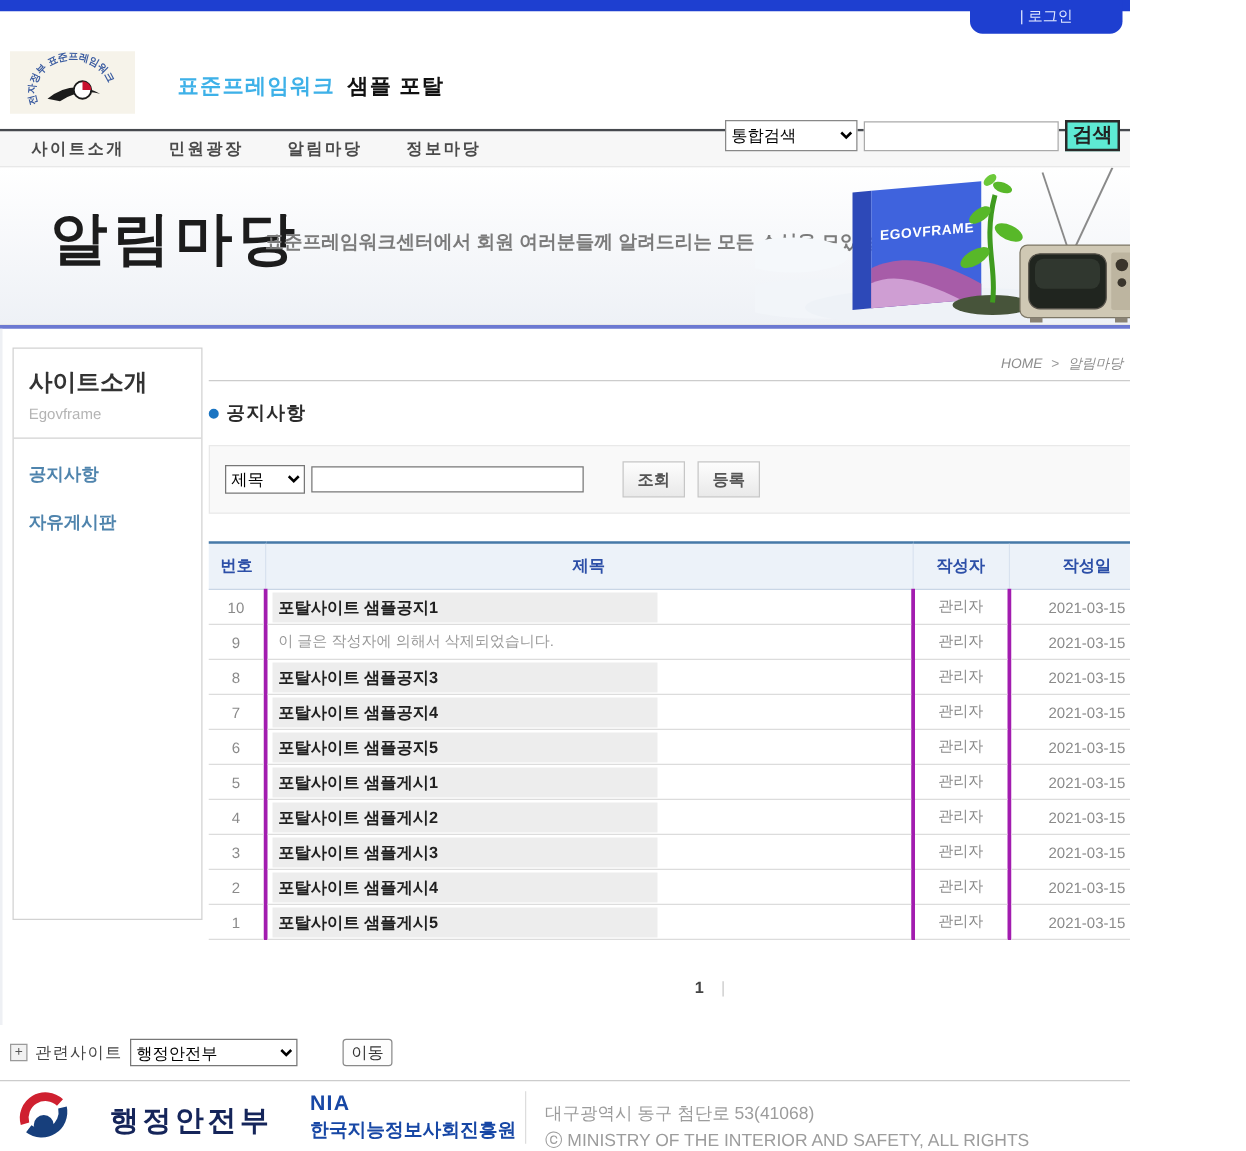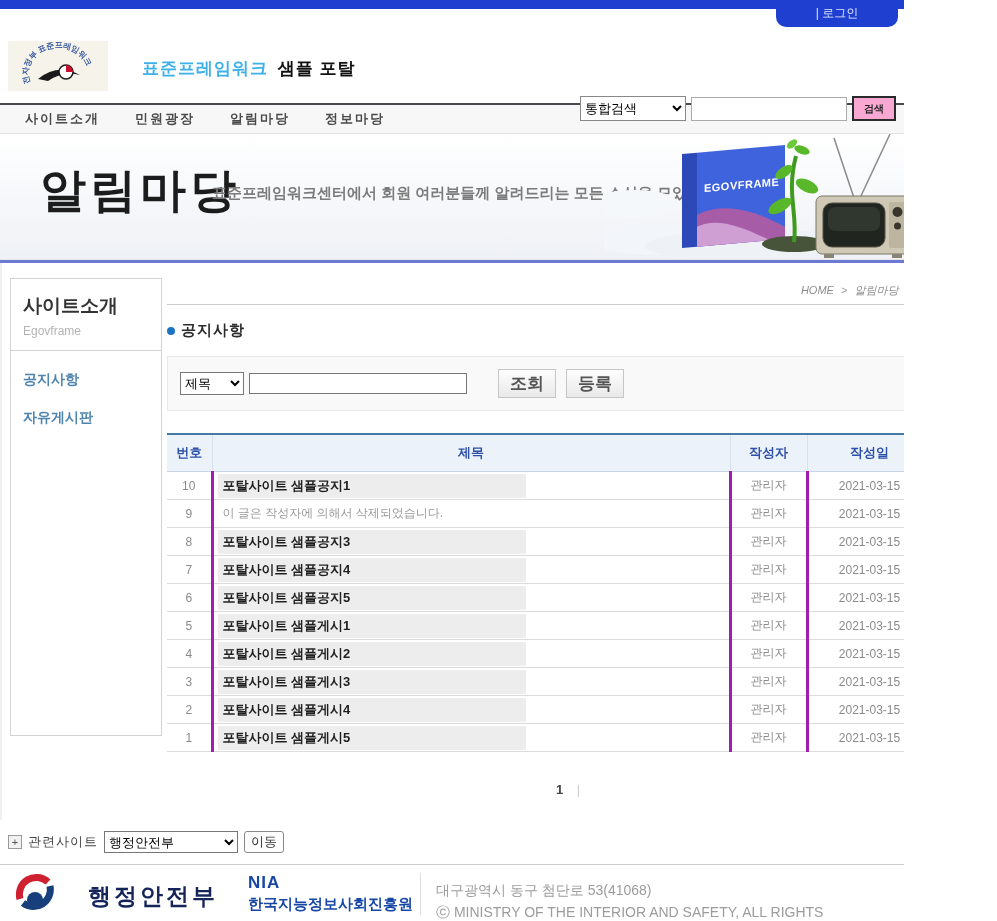--- a/index.html
+++ b/index.html
@@ -14,22 +14,22 @@
 
   
   .header { height:94px; position:relative; background:#fff; }
   .logo-box { position:absolute; left:8px; top:32px; width:100px; height:50px; background:#f6f3ea; }
   .site-title { position:absolute; left:122px; top:48px; font-size:17px; font-weight:bold; letter-spacing:1px;margin-left:20px; }
   .site-title .accent { color:#3eb1e8; }
   .site-title .rest { color:#111; margin-left:4px; }
   .header-search { position:absolute; right:8px; top:63px; display:flex; align-items:center; gap:5px;margin-top:24px; }
   .header-search select { width:106px; height:25px; font-size:13px; border:1px solid #888; background:#fff; }
   .header-search input { width:156px; height:24px; border:1px solid #aaa; font-size:13px; padding:0 4px; }
-  .btn-search { width:44px; height:25px; background:#f9a8d4; border:2px solid #2a2a2a; font-weight:bold;
-    font-size:10px; color:#222; cursor:pointer; }
+  .btn-search { width:44px; height:25px; background:#5eead4; border:2px solid #2a2a2a; font-weight:bold;
+    font-size:16px; color:#222; cursor:pointer; }
 
   
   .nav { border-top:2px solid #46494e; background:#f7f7f7; border-bottom:1px solid #e4e4e4;
     height:31px; display:flex; align-items:center; padding-left:25px; gap:35px; }
   .nav-item { font-size:13px; font-weight:bold; color:#4a4a4a; letter-spacing:2px; cursor:pointer; }
 
   
   .banner { height:126px; position:relative; background:linear-gradient(#ffffff,#eef1f6); border-bottom:1px solid #e6e6e6; overflow:hidden; }
   .banner-title { position:absolute; left:40px; top:26px; font-size:46px; font-weight:bold; color:#1c1c1c; letter-spacing:4px; }
   .banner-sub { position:absolute; left:212px; top:50px; font-size:15px; font-weight:bold; color:#7b7b7b; }
@@ -58,21 +58,21 @@
 
   .section-head { margin-top:16px; display:flex; align-items:center; }
   .bullet { width:6px; height:6px; border:4px solid #1a74c2; background:#0c3a78; border-radius:50%; margin-right:6px; }
   .section-title { font-size:15px; font-weight:bold; color:#2b2b2b; letter-spacing:1px; }
 
   .search-panel { margin-top:16px; width:802px; height:55px; background:#f9f9f9; border:1px solid #e9e9e9;
     display:flex; align-items:center; padding-left:12px; }
   .search-panel select { width:64px; height:23px; font-size:13px; border:1px solid #777; background:#fff; }
   .search-panel input { width:218px; height:21px; border:1px solid #777; margin-left:5px; font-size:13px; padding:0 4px; }
   .btn-gray { margin-left:10px; min-width:42px; height:29px; padding:0 11px; border:1px solid #c6c6c6;
-    background:linear-gradient(#fdfdfd,#e9e9e9); font-weight:bold; font-size:17px; color:#555; cursor:pointer; }
+    background:linear-gradient(#fdfdfd,#e9e9e9); font-weight:bold; font-size:13px; color:#555; cursor:pointer; }
   .btn-gray.first { margin-left:31px; }
 
   table.notice { margin-top:22px; width:802px; border-collapse:collapse; }
   table.notice th { border-top:2px solid #4679a8; background:#ecf2f9; color:#2c4fa8; font-size:13px;
     font-weight:bold; height:30px; border-bottom:1px solid #c9d6e6; border-left:1px solid #d8e2ef; }
   table.notice th:first-child { border-left:none; }
   table.notice td { height:28px; border-bottom:1px solid #dcdcdc; border-left:3px solid #a21caf;
     font-size:12px; color:#8a8a8a; text-align:center; }
   table.notice td:first-child { border-left:none; }
   table.notice td.title-cell { text-align:left; padding-left:4px; }
@@ -86,21 +86,21 @@
   .page-num { font-weight:bold; color:#444; cursor:pointer; }
   .page-sep { color:#ccc; margin-left:10px; }
 
   
   .related-row { margin:10px 0 10px 8px; display:flex; align-items:center; gap:6px; height:24px; }
   .plus-icon { width:14px; height:14px; border:1px solid #9a9a9a; background:#f2f2f2; color:#555;
     font-size:11px; line-height:12px; text-align:center; cursor:pointer; }
   .related-label { font-size:13px; color:#444; letter-spacing:1px; }
   .related-row select { width:134px; height:22px; font-size:13px; border:1px solid #777; background:#fff; }
   .btn-go { height:22px; padding:0 6px; font-size:13px; border:1px solid #8a8a8a; border-radius:3px;
-    background:#fdfdfd; color:#333; cursor:pointer; }
+    background:#fdfdfd; color:#333; cursor:pointer;margin-left:30px; }
 
   
   .footer { border-top:1px solid #ccc; height:58px; position:relative; background:#fff; }
   .gov-logo { position:absolute; left:14px; top:8px; }
   .gov-name { position:absolute; left:88px; top:16px; font-size:23px; font-weight:bold; color:#15255a; letter-spacing:3px; }
   .nia-block { position:absolute; left:216px; top:8px; color:#1747a5;margin-left:32px; }
   .nia-acronym { font-size:17px; font-weight:bold; letter-spacing:1px; }
   .nia-name { font-size:15px; font-weight:bold; margin-top:2px; }
   .footer-divider { position:absolute; left:420px; top:8px; height:42px; width:1px; background:#ddd; }
   .footer-text { position:absolute; left:436px; top:14px; font-size:14px; color:#9c9c9c; line-height:1.6; }

